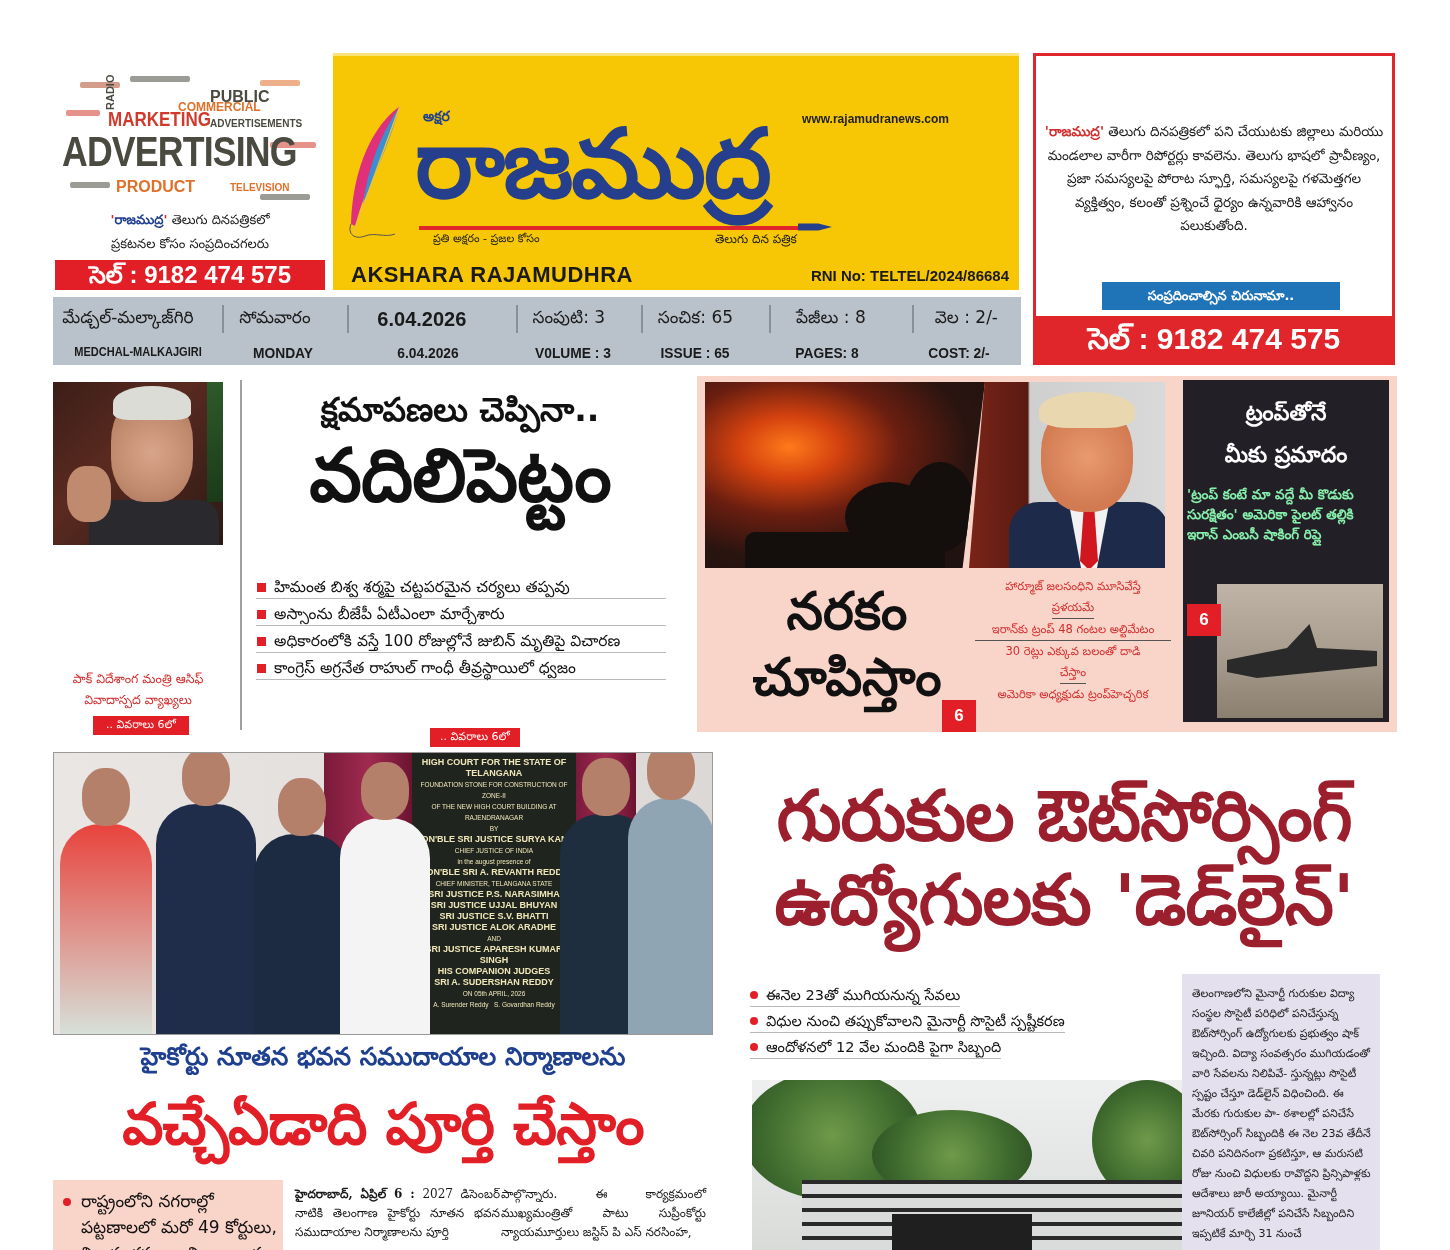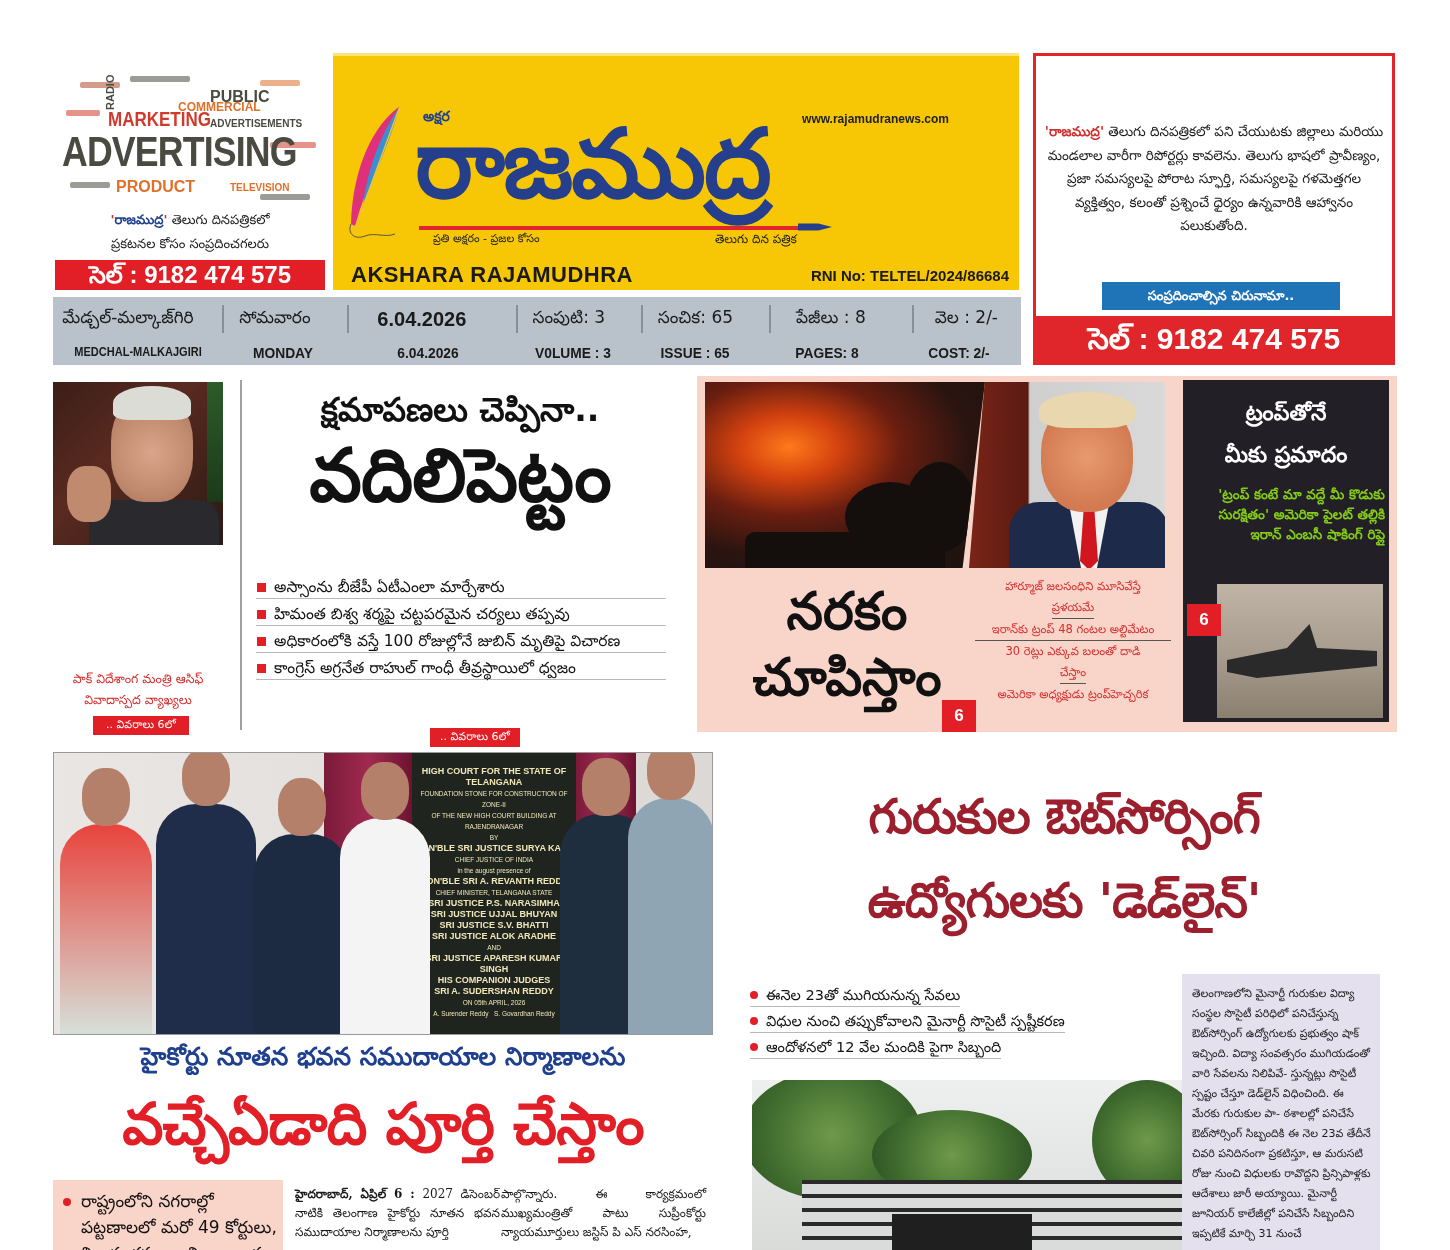--- a/index.html
+++ b/index.html
@@ -96,46 +96,46 @@
   .photo-trump .shirt { position: absolute; left: 100px; top: 122px; width: 40px; height: 64px; background: #f2f2f2; clip-path: polygon(0 0, 100% 0, 70% 100%, 30% 100%); }
   .photo-trump .tie { position: absolute; left: 111px; top: 128px; width: 18px; height: 60px; background: #d0161e; clip-path: polygon(20% 0, 80% 0, 100% 85%, 50% 100%, 0 85%); }
   .st-head { position: absolute; left: 30px; top: 202px; width: 240px; text-align: center; font-size: 52px; font-weight: bold; color: #111; line-height: 66px; }
   .st-lines { position: absolute; left: 278px; top: 200px; width: 196px; text-align: center; }
   .st-lines div { font-size: 11.5px; color: #d32f2f; line-height: 21px; }
   .st-lines .ul { border-bottom: 1.5px solid #555; display: inline-block; }
   .page-badge { position: absolute; width: 34px; height: 32px; background: #e21f26; color: #fff; font-family: "Liberation Sans", sans-serif; font-weight: bold; font-size: 17px; text-align: center; line-height: 32px; }
   #story-trump > .page-badge { left: 245px; top: 324px; }
   .st-side { position: absolute; left: 486px; top: 4px; width: 206px; height: 342px; background: #221f26; }
   .ss-head { position: absolute; left: 0; top: 12px; width: 206px; text-align: center; color: #fff; font-weight: bold; font-size: 22px; line-height: 42px; }
-  .ss-sub { position: absolute; left: 4px; top: 104px; width: 198px; text-align: right; color: #84cc16; font-size: 13.5px; line-height: 20px; font-weight: bold; }
+  .ss-sub { position: absolute; left: 4px; top: 104px; width: 198px; text-align: left; color: #86efac; font-size: 13.5px; line-height: 20px; font-weight: bold; }
   .photo-jet { left: 34px; top: 204px; width: 166px; height: 134px; background: linear-gradient(#bfb4a6 0%, #a39889 60%, #8b7f70 100%); }
   .photo-jet .jet { position: absolute; left: 10px; top: 40px; width: 150px; height: 60px; background: #2a2a2a; clip-path: polygon(0 60%, 40% 40%, 55% 0, 60% 40%, 100% 45%, 100% 70%, 20% 90%, 0 80%); }
   .st-side .page-badge { left: 4px; top: 224px; }
 
   
   #story-court { left: 53px; top: 752px; width: 660px; height: 498px; }
   .photo-court { left: 0; top: 0; width: 660px; height: 283px; background: linear-gradient(90deg, #e9e6e4 0%, #dcd8d5 100%); border: 1px solid #999; }
   .photo-court .curtain { position: absolute; top: 0; height: 283px; background: linear-gradient(90deg, #7a1a3a, #a02a50, #6a1230); }
-  .photo-court .plaque { position: absolute; left: 358px; top: 0; width: 164px; height: 283px; background: #20241f; color: #f0e7b8; font-family: "Liberation Sans", sans-serif; font-size: 6.5px; text-align: center; line-height: 11px; padding-top: 13px; overflow: hidden; }
+  .photo-court .plaque { position: absolute; left: 358px; top: 0; width: 164px; height: 283px; background: #20241f; color: #f0e7b8; font-family: "Liberation Sans", sans-serif; font-size: 6.5px; text-align: center; line-height: 11px; padding-top: 4px; overflow: hidden; }
   .photo-court .plaque b { font-size: 9px; }
   .person { position: absolute; bottom: 0; border-radius: 40px 40px 0 0; }
   .person .ph { position: absolute; left: 50%; transform: translateX(-50%); top: -56px; width: 48px; height: 58px; border-radius: 45%; background: #b5806a; }
   .court-cap { position: absolute; left: 0; top: 290px; width: 660px; text-align: center; font-size: 25px; font-weight: bold; color: #1f3f8f; }
   .court-head { position: absolute; left: 0; top: 332px; width: 660px; text-align: center; font-size: 58px; font-weight: bold; color: #e21f26; line-height: 80px; letter-spacing: -1px; }
   .court-box { position: absolute; left: 0; top: 428px; width: 230px; height: 70px; background: #f9d4c9; padding: 8px 6px 0 10px; }
   .court-box .bul { position: relative; padding-left: 18px; font-size: 17px; line-height: 26px; color: #111; }
   .court-box .bul::before { content: ""; position: absolute; left: 0; top: 10px; width: 8px; height: 8px; border-radius: 50%; background: #e21f26; }
   .court-body { position: absolute; top: 433px; width: 205px; font-family: "DejaVu Serif", serif; font-size: 12px; line-height: 19px; text-align: justify; color: #1a1a1a; }
   .court-body .dateline { font-weight: bold; }
   .court-body.c1 { left: 242px; }
   .court-body.c2 { left: 448px; }
 
   
   #story-guru { left: 728px; top: 760px; width: 672px; height: 490px; }
-  .g-head { position: absolute; left: 0; top: 14px; width: 672px; text-align: center; font-size: 48px; font-weight: bold; color: #9b1f2d; line-height: 84px; letter-spacing: -1px; }
+  .g-head { position: absolute; left: 0; top: 14px; width: 672px; text-align: center; font-size: 70px; font-weight: bold; color: #9b1f2d; line-height: 84px; letter-spacing: -1px; }
   .g-bullets { position: absolute; left: 22px; top: 224px; width: 420px; list-style: none; }
   .g-bullets li { position: relative; padding-left: 16px; font-size: 14.5px; line-height: 22px; border-bottom: 1px solid #b8b8b8; margin-bottom: 3px; color: #111; display: table; }
   .g-bullets li::before { content: ""; position: absolute; left: 0; top: 7px; width: 8px; height: 8px; border-radius: 50%; background: #e21f26; }
   .photo-school { left: 24px; top: 320px; width: 434px; height: 170px; background: linear-gradient(180deg, #eef0ef 0%, #e3e6e4 50%, #d9dbd8 100%); }
   .photo-school .tree { position: absolute; border-radius: 50%; background: radial-gradient(circle, #6f9a4a 0%, #3f6b2e 60%, #2b4d22 100%); }
   .photo-school .gate { position: absolute; left: 50px; top: 100px; width: 384px; height: 70px; background: repeating-linear-gradient(180deg, #2a2a2a 0 4px, #d9dcda 4px 14px); }
   .photo-school .gate-plate { position: absolute; left: 140px; top: 134px; width: 140px; height: 36px; background: #1f1f1f; }
   .g-side { position: absolute; left: 454px; top: 214px; width: 198px; height: 276px; background: #e4e0ee; padding: 10px 6px 0 10px; font-size: 11px; line-height: 20px; color: #1a1a1a; }
 </style>
 </head>
@@ -226,22 +226,22 @@
   <p class="k-sub">పాక్ విదేశాంగ మంత్రి ఆసిఫ్ వివాదాస్పద వ్యాఖ్యలు</p>
   <span class="details-tag">.. వివరాలు 6లో</span>
 </article>
 
 <div class="vrule" style="left:240px;top:380px;height:350px"></div>
 
 <article id="story-apology" class="abs">
   <div class="sa-kicker">క్షమాపణలు చెప్పినా..</div>
   <h2 class="sa-head">వదిలిపెట్టం</h2>
   <ul class="sa-bullets">
+    <li>హిమంత బిశ్వ శర్మపై చట్టపరమైన చర్యలు తప్పవు</li>
     <li>అస్సాంను బీజేపీ ఏటీఎంలా మార్చేశారు</li>
-    <li>హిమంత బిశ్వ శర్మపై చట్టపరమైన చర్యలు తప్పవు</li>
     <li>అధికారంలోకి వస్తే 100 రోజుల్లోనే జుబిన్ మృతిపై విచారణ</li>
     <li>కాంగ్రెస్ అగ్రనేత రాహుల్ గాంధీ తీవ్రస్థాయిలో ధ్వజం</li>
   </ul>
   <span class="details-tag">.. వివరాలు 6లో</span>
 </article>
 
 <article id="story-trump" class="abs">
   <div class="photo photo-fire">
     <div class="smoke" style="left:140px;top:100px;width:90px;height:70px"></div>
     <div class="smoke" style="left:200px;top:80px;width:70px;height:90px"></div>

